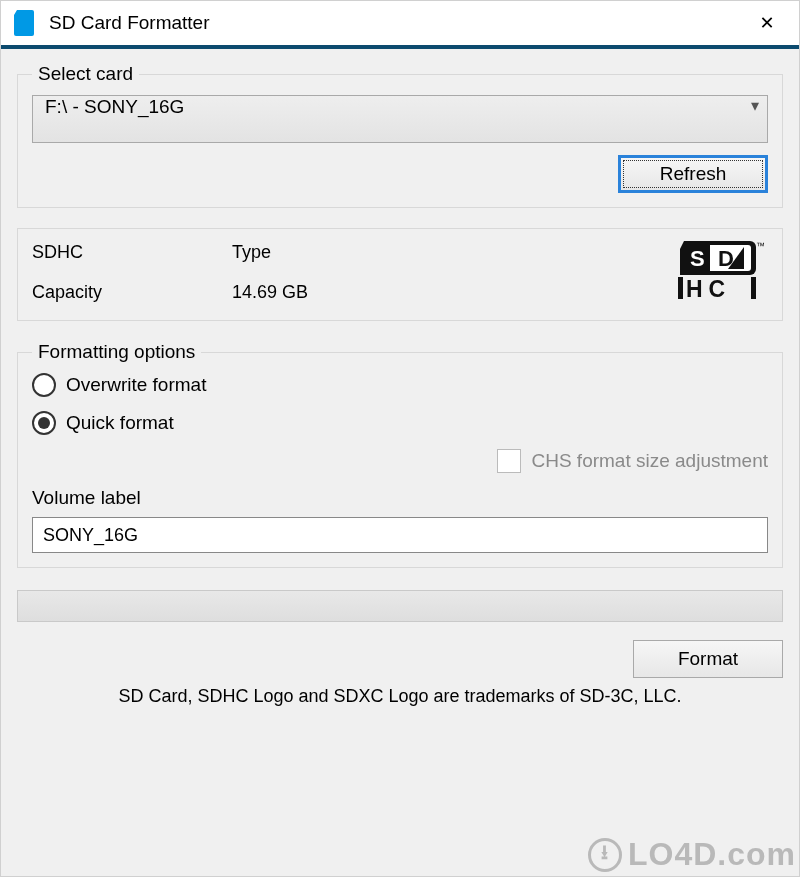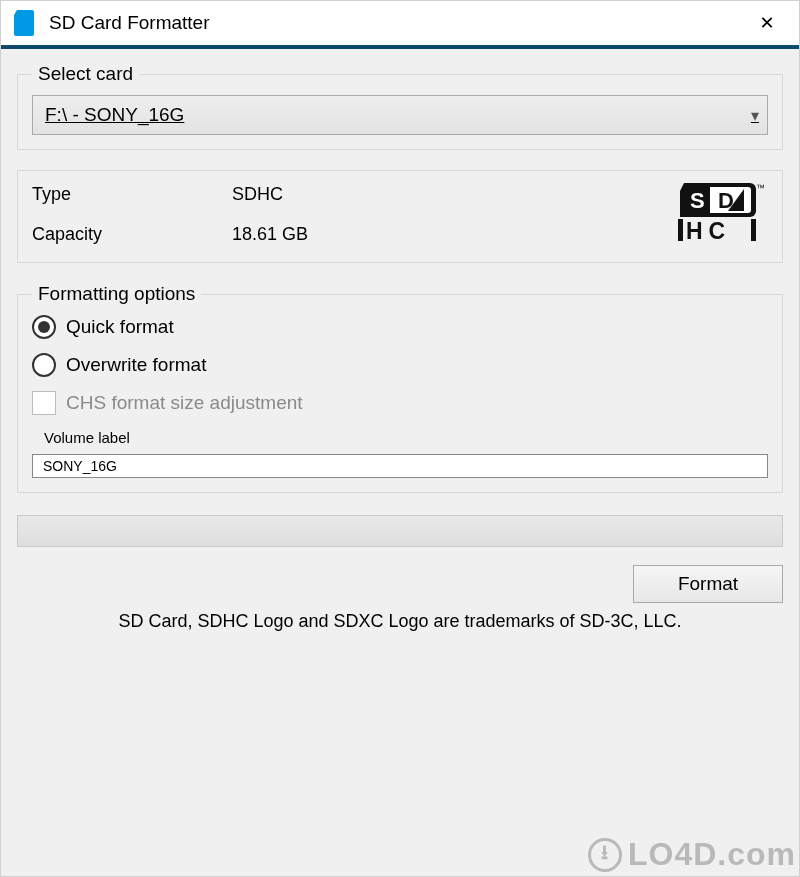--- a/index.html
+++ b/index.html
@@ -65,29 +65,27 @@
     background: #f0f0f0;
   }
   fieldset.group > legend {
     padding: 0 6px;
     font-size: 19px;
     background: #f0f0f0;
   }
   
   .card-select {
     width: 100%;
-    height: 40px;
+    height: 48px;
     border: 1px solid #a9a9a9;
     background: linear-gradient(#eeeeee,#e3e3e3);
     display: flex;
-    align-items: center;
     padding: 0 8px 0 12px;
     font-size: 19px;
     justify-content: space-between;
-    text-decoration: underline;
   }
   .chev { font-size: 16px; color: #555; }
   .btn {
     height: 38px;
     min-width: 150px;
     border: 1px solid #a9a9a9;
     background: linear-gradient(#f6f6f6,#e7e7e7);
     font-size: 19px;
     font-family: inherit;
     cursor: default;
@@ -119,29 +117,29 @@
     width: 24px; height: 24px; border: 2px solid #333; border-radius: 50%;
     display: inline-flex; align-items: center; justify-content: center;
     background: #fff;
   }
   .radio.checked::after {
     content: ""; width: 12px; height: 12px; background: #333; border-radius: 50%;
   }
   .checkbox {
     width: 24px; height: 24px; border: 1px solid #bbb; background: #fff;
   }
-  .disabled { color: #8a8a8a; }
-  .vol-label { font-size: 15px; margin: 6px 0 8px 12px; }
+  .disabled { color: #8a8a8a; justify-content: flex-end; }
+  .vol-label { font-size: 19px; margin: 6px 0 8px 0; }
   .textbox {
     width: 100%;
-    height: 24px;
+    height: 36px;
     border: 1px solid #888;
     background: #fff;
     padding: 4px 10px;
-    font-size: 14px;
+    font-size: 18px;
     font-family: inherit;
   }
   
   .progress {
     height: 32px;
     border: 1px solid #c9c9c9;
     background: linear-gradient(#e8e8e8,#dedede);
     margin: 6px 0 18px 0;
   }
   
@@ -192,58 +190,63 @@
 
 
   <div class="client">
 
     <fieldset class="group">
       <legend>Select card</legend>
       <div class="card-select">
         <span>F:\ - SONY_16G</span>
         <span class="chev">▾</span>
       </div>
+      <div class="row-right">
+        <button class="btn focus">
+          <span class="ul">R</span><span>efresh</span>
+        </button>
+      </div>
     </fieldset>
 
     <fieldset class="group">
       <div class="info-grid">
+        <div>SDHC</div>
         <div>Type</div>
-        <div>SDHC</div>
         <div class="sdhc-logo">
           <svg width="90" height="62" viewBox="0 0 90 62">
             <g fill="#111">
               <path d="M6 2 H72 A6 6 0 0 1 78 8 V30 A6 6 0 0 1 72 36 H2 V10 Z"></path>
               <text x="12" y="27" font-family="Arial Black, Arial" font-size="22" font-weight="900" fill="#fff">S</text>
               <path d="M32 6 H70 A3 3 0 0 1 73 9 V29 A3 3 0 0 1 70 32 H32 Z" fill="#fff"></path>
               <path d="M36 8 L66 8 L66 30 L36 30 Z" fill="#111"></path>
               <path d="M36 8 L66 8 L50 30 L36 30 Z" fill="#fff"></path>
               <text x="40" y="27" font-family="Arial Black, Arial" font-size="22" font-weight="900" fill="#111">D</text>
               <text x="78" y="10" font-size="9">™</text>
               <text x="8" y="58" font-family="Arial Black, Arial" font-size="23" font-weight="900" letter-spacing="6">HC</text>
               <rect x="0" y="38" width="5" height="22"></rect>
               <rect x="73" y="38" width="5" height="22"></rect>
             </g>
           </svg>
         </div>
         <div>Capacity</div>
-        <div>18.61 GB</div>
+        <div>14.69 GB</div>
       </div>
     </fieldset>
 
     <fieldset class="group" style="flex:0 0 auto;">
       <legend>Formatting options</legend>
+
+      <div class="radio-row">
+        <span class="radio"></span>
+        <span><span class="ul">O</span>verwrite format</span>
+      </div>
 
       <div class="radio-row">
         <span class="radio checked"></span>
         <span><span class="ul">Q</span>uick format</span>
-      </div>
-
-      <div class="radio-row">
-        <span class="radio"></span>
-        <span><span class="ul">O</span>verwrite format</span>
       </div>
 
       <div class="check-row disabled">
         <span class="checkbox"></span>
         <span><span class="ul">C</span>HS format size adjustment</span>
       </div>
 
       <div class="vol-label">Volume label</div>
       <input class="textbox" value="SONY_16G" style="">
     </fieldset>

